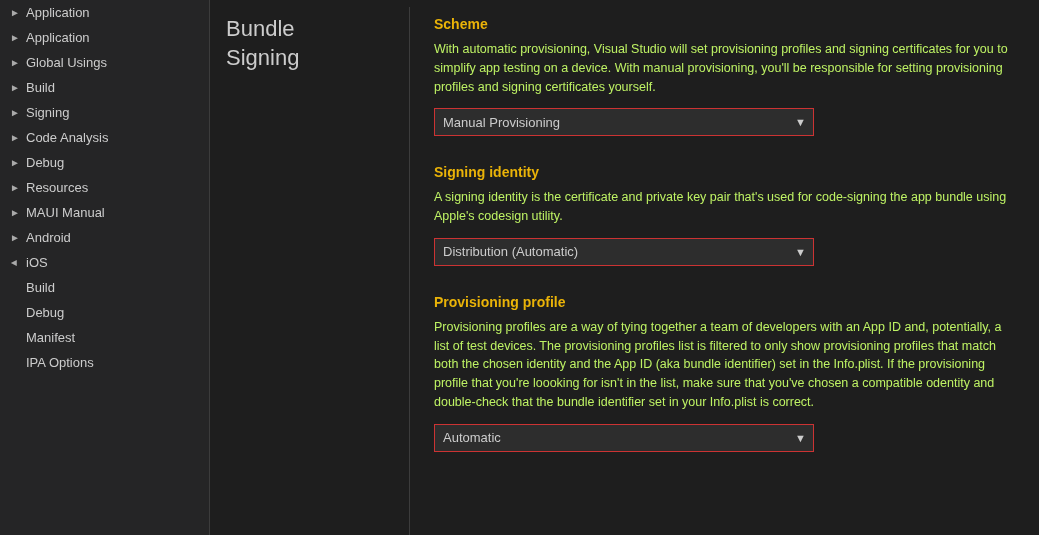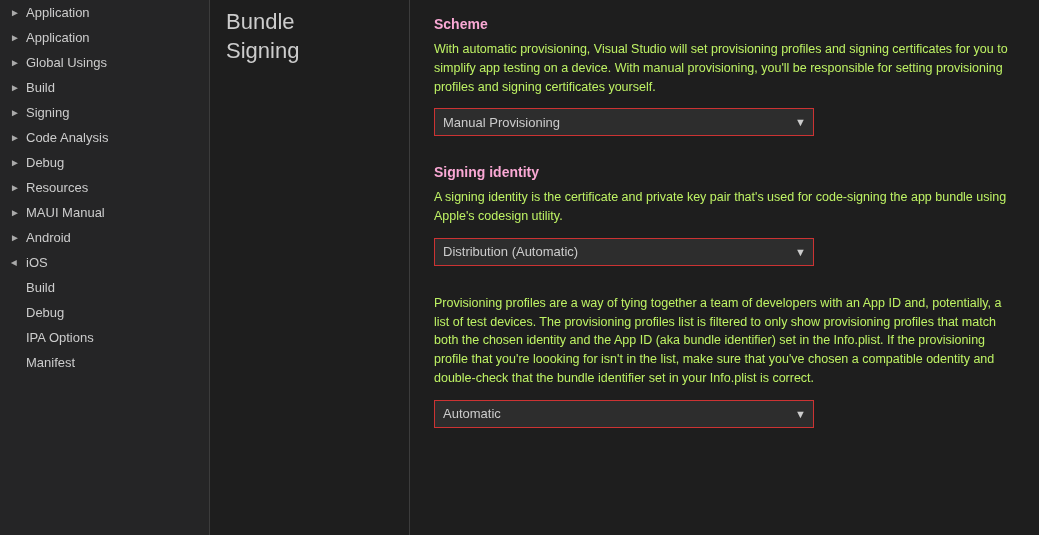--- a/index.html
+++ b/index.html
@@ -56,20 +56,21 @@
 
     .sidebar-item.expanded .chevron {
       transform: rotate(90deg);
     }
 
     .header-section {
       width: 200px;
       min-width: 200px;
       padding: 8px 16px;
       border-right: 1px solid #3c3c3c;
+      margin-top: 7px;
     }
 
     .header-title {
       font-size: 22px;
       font-weight: 300;
       color: #cccccc;
       line-height: 1.3;
     }
 
     .main-content {
@@ -79,21 +80,21 @@
       background-color: #1e1e1e;
     }
 
     .section {
       margin-bottom: 28px;
     }
 
     .section-title {
       font-size: 14px;
       font-weight: bold;
-      color: #f9a8d4;
+      color: #eab308;
       margin-bottom: 8px;
     }
 
     .section-description {
       color: #bef264;
       font-size: 12.5px;
       line-height: 1.5;
       margin-bottom: 12px;
     }
 
@@ -188,24 +189,24 @@
     <span>iOS</span>
   </div>
   <div class="ios-children">
     <div class="sidebar-item">
       <span>Build</span>
     </div>
     <div class="sidebar-item">
       <span>Debug</span>
     </div>
     <div class="sidebar-item">
+      <span>Manifest</span>
+    </div>
+    <div class="sidebar-item">
       <span>IPA Options</span>
-    </div>
-    <div class="sidebar-item">
-      <span>Manifest</span>
     </div>
   </div>
 </div>
 
 <div class="header-section">
   <div class="header-title">
     <span>Bundle</span><br>
     <span>Signing</span>
   </div>
 </div>
@@ -231,20 +232,21 @@
       <select>
         <option>Distribution (Automatic)</option>
         <option>iPhone Developer</option>
         <option>iPhone Distribution</option>
       </select>
       <span class="dropdown-arrow">▼</span>
     </div>
   </div>
 
   <div class="section">
+    <div class="section-title">Provisioning profile</div>
     <div class="section-description">Provisioning profiles are a way of tying together a team of developers with an App ID and, potentially, a list of test devices. The provisioning profiles list is filtered to only show provisioning profiles that match both the chosen identity and the App ID (aka bundle identifier) set in the Info.plist. If the provisioning profile that you're loooking for isn't in the list, make sure that you've chosen a compatible odentity and double-check that the bundle identifier set in your Info.plist is correct.</div>
     <div class="dropdown-wrapper">
       <select>
         <option>Automatic</option>
         <option>None</option>
       </select>
       <span class="dropdown-arrow">▼</span>
     </div>
   </div>
 

